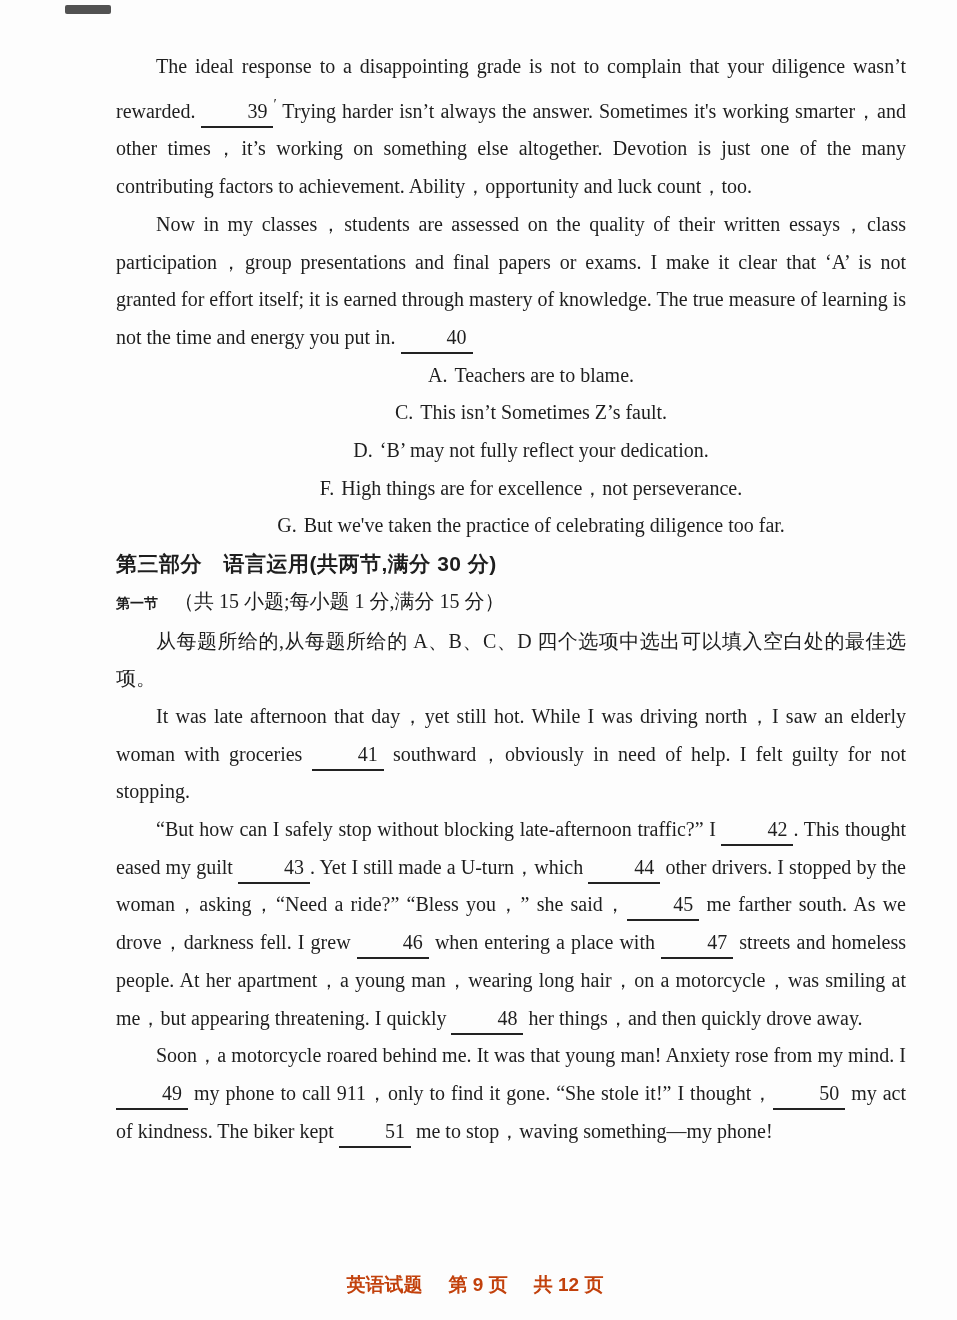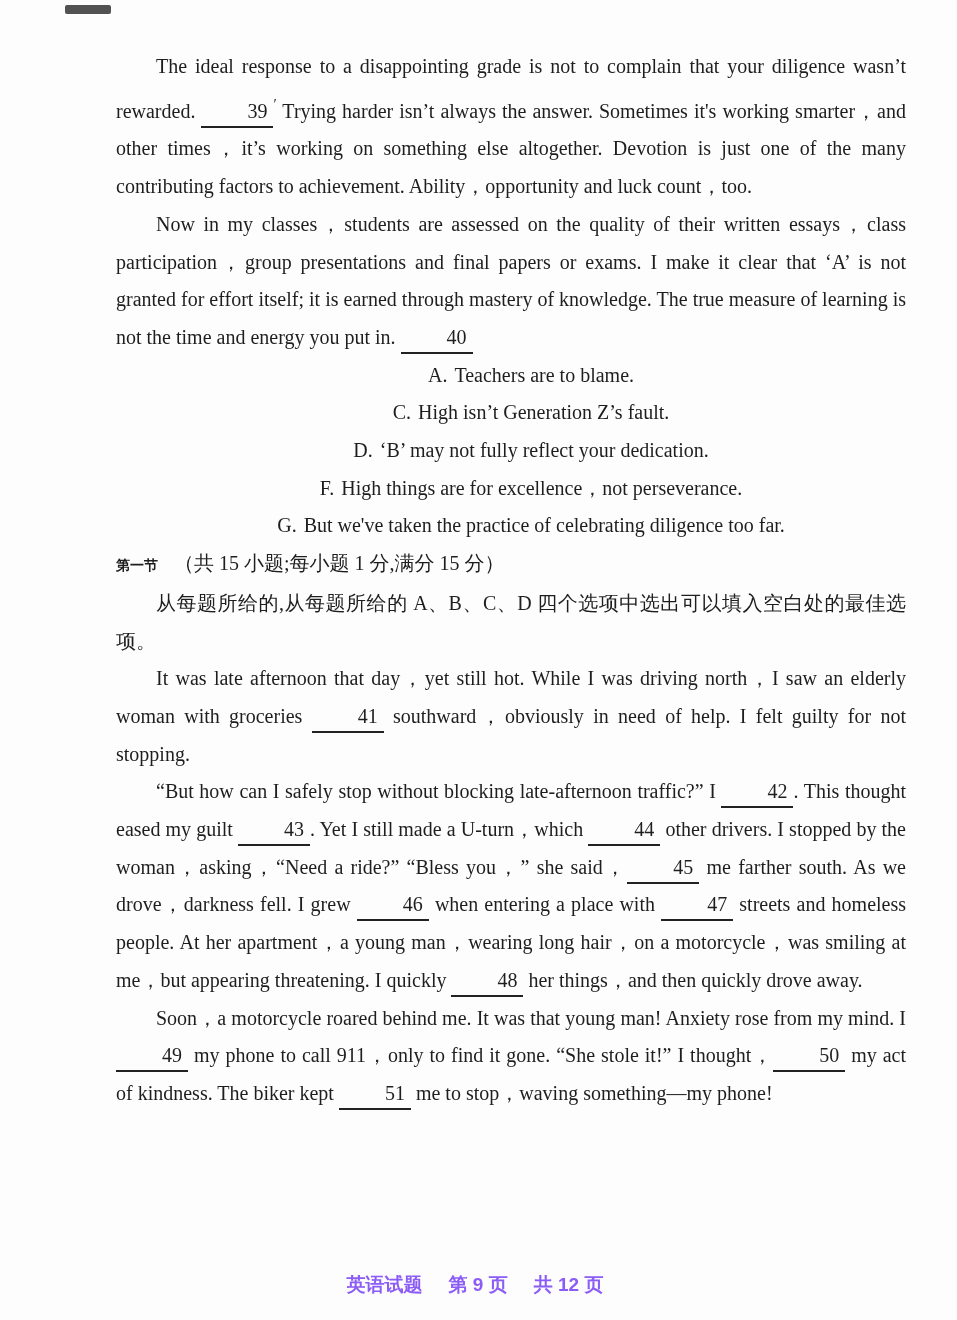--- a/index.html
+++ b/index.html
@@ -87,44 +87,45 @@
   }
   .footer {
     position: absolute;
     left: 80px;
     top: 1272px;
     width: 790px;
     text-align: center;
     font-family: "Liberation Sans", "DejaVu Sans", sans-serif;
     font-weight: bold;
     font-size: 19px;
-    color: #8b5cf6;
+    color: #c2410c;
   }
   .footer span {
     margin: 0 13px;
   }
 </style>
 </head>
 <body>
 
 <div class="page">
 
   <div class="scan-mark"></div>
 
   <div class="content">
 
     <p class="para">The ideal response to a disappointing grade is not to complain that your diligence wasn’t rewarded. <span class="blank">39</span><span class="prime-mark">′</span> Trying harder isn’t always the answer. Sometimes it's working smarter，and other times，it’s working on something else altogether. Devotion is just one of the many contributing factors to achievement. Ability，opportunity and luck count，too.</p>
     <p class="para">Now in my classes，students are assessed on the quality of their written essays，class participation，group presentations and final papers or exams. I make it clear that ‘A’ is not granted for effort itself; it is earned through mastery of knowledge. The true measure of learning is not the time and energy you put in. <span class="blank">40</span></p>
 
     <p class="option"><span class="opt-label">A.</span><span>Teachers are to blame.</span></p>
-    <p class="option"><span class="opt-label">C.</span><span>High isn’t Generation Z’s fault.</span></p>
+    <p class="option"><span class="opt-label">C.</span><span>This isn’t Sometimes Z’s fault.</span></p>
     <p class="option"><span class="opt-label">D.</span><span>‘B’ may not fully reflect your dedication.</span></p>
     <p class="option"><span class="opt-label">F.</span><span>High things are for excellence，not perseverance.</span></p>
     <p class="option"><span class="opt-label">G.</span><span>But we've taken the practice of celebrating diligence too far.</span></p>
 
+    <h2 class="part-heading">第三部分　语言运用(共两节,满分 30 分)</h2>
 
     <h3 class="node-heading"><span class="node-label">第一节</span><span>（共 15 小题;每小题 1 分,满分 15 分）</span></h3>
 
     <p class="zh-instruction">从每题所给的,从每题所给的 A、B、C、D 四个选项中选出可以填入空白处的最佳选项。</p>
 
     <p class="para">It was late afternoon that day，yet still hot. While I was driving north，I saw an elderly woman with groceries <span class="blank">41</span> southward，obviously in need of help. I felt guilty for not stopping.</p>
     <p class="para">“But how can I safely stop without blocking late-afternoon traffic?” I <span class="blank">42</span>. This thought eased my guilt <span class="blank">43</span>. Yet I still made a U-turn，which <span class="blank">44</span> other drivers. I stopped by the woman，asking，“Need a ride?” “Bless you，” she said，<span class="blank">45</span> me farther south. As we drove，darkness fell. I grew <span class="blank">46</span> when entering a place with <span class="blank">47</span> streets and homeless people. At her apartment，a young man，wearing long hair，on a motorcycle，was smiling at me，but appearing threatening. I quickly <span class="blank">48</span> her things，and then quickly drove away.</p>
     <p class="para">Soon，a motorcycle roared behind me. It was that young man! Anxiety rose from my mind. I <span class="blank">49</span> my phone to call 911，only to find it gone. “She stole it!” I thought，<span class="blank">50</span> my act of kindness. The biker kept <span class="blank">51</span> me to stop，waving something—my phone!</p>
 
   </div>

